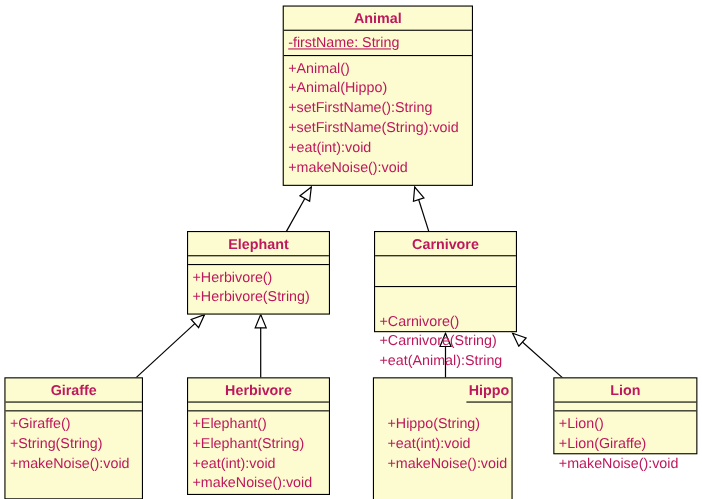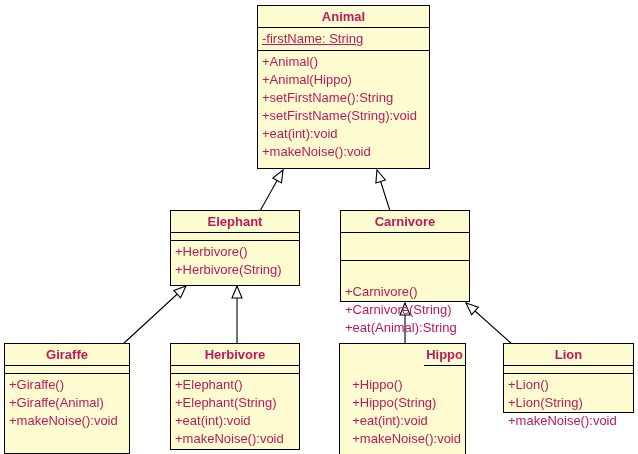--- a/index.html
+++ b/index.html
@@ -126,50 +126,49 @@
       <div class="uml-line">+Carnivore(String)</div>
       <div class="uml-line">+eat(Animal):String</div>
     </div>
   </div>
 
   <div class="uml-class" id="box-giraffe">
     <div class="uml-title">Giraffe</div>
     <div class="uml-attrs empty"></div>
     <div class="uml-methods">
       <div class="uml-line">+Giraffe()</div>
-      <div class="uml-line">+Giraffe(Animal)</div>
+      <div class="uml-line">+String(String)</div>
       <div class="uml-line">+makeNoise():void</div>
     </div>
   </div>
 
   <div class="uml-class" id="box-elephant">
     <div class="uml-title">Herbivore</div>
     <div class="uml-attrs empty"></div>
     <div class="uml-methods">
       <div class="uml-line">+Elephant()</div>
       <div class="uml-line">+Elephant(String)</div>
       <div class="uml-line">+eat(int):void</div>
       <div class="uml-line">+makeNoise():void</div>
     </div>
   </div>
 
   <div class="uml-class" id="box-hippo">
     <div class="uml-title">Hippo</div>
     <div class="uml-attrs empty"></div>
     <div class="uml-methods">
-      <div class="uml-line">+Hippo()</div>
       <div class="uml-line">+Hippo(String)</div>
       <div class="uml-line">+eat(int):void</div>
       <div class="uml-line">+makeNoise():void</div>
     </div>
   </div>
 
   <div class="uml-class" id="box-lion">
     <div class="uml-title">Lion</div>
     <div class="uml-attrs empty"></div>
     <div class="uml-methods">
       <div class="uml-line">+Lion()</div>
-      <div class="uml-line">+Lion(String)</div>
+      <div class="uml-line">+Lion(Giraffe)</div>
       <div class="uml-line">+makeNoise():void</div>
     </div>
   </div>
 
 </div>
 
 </body></html>

